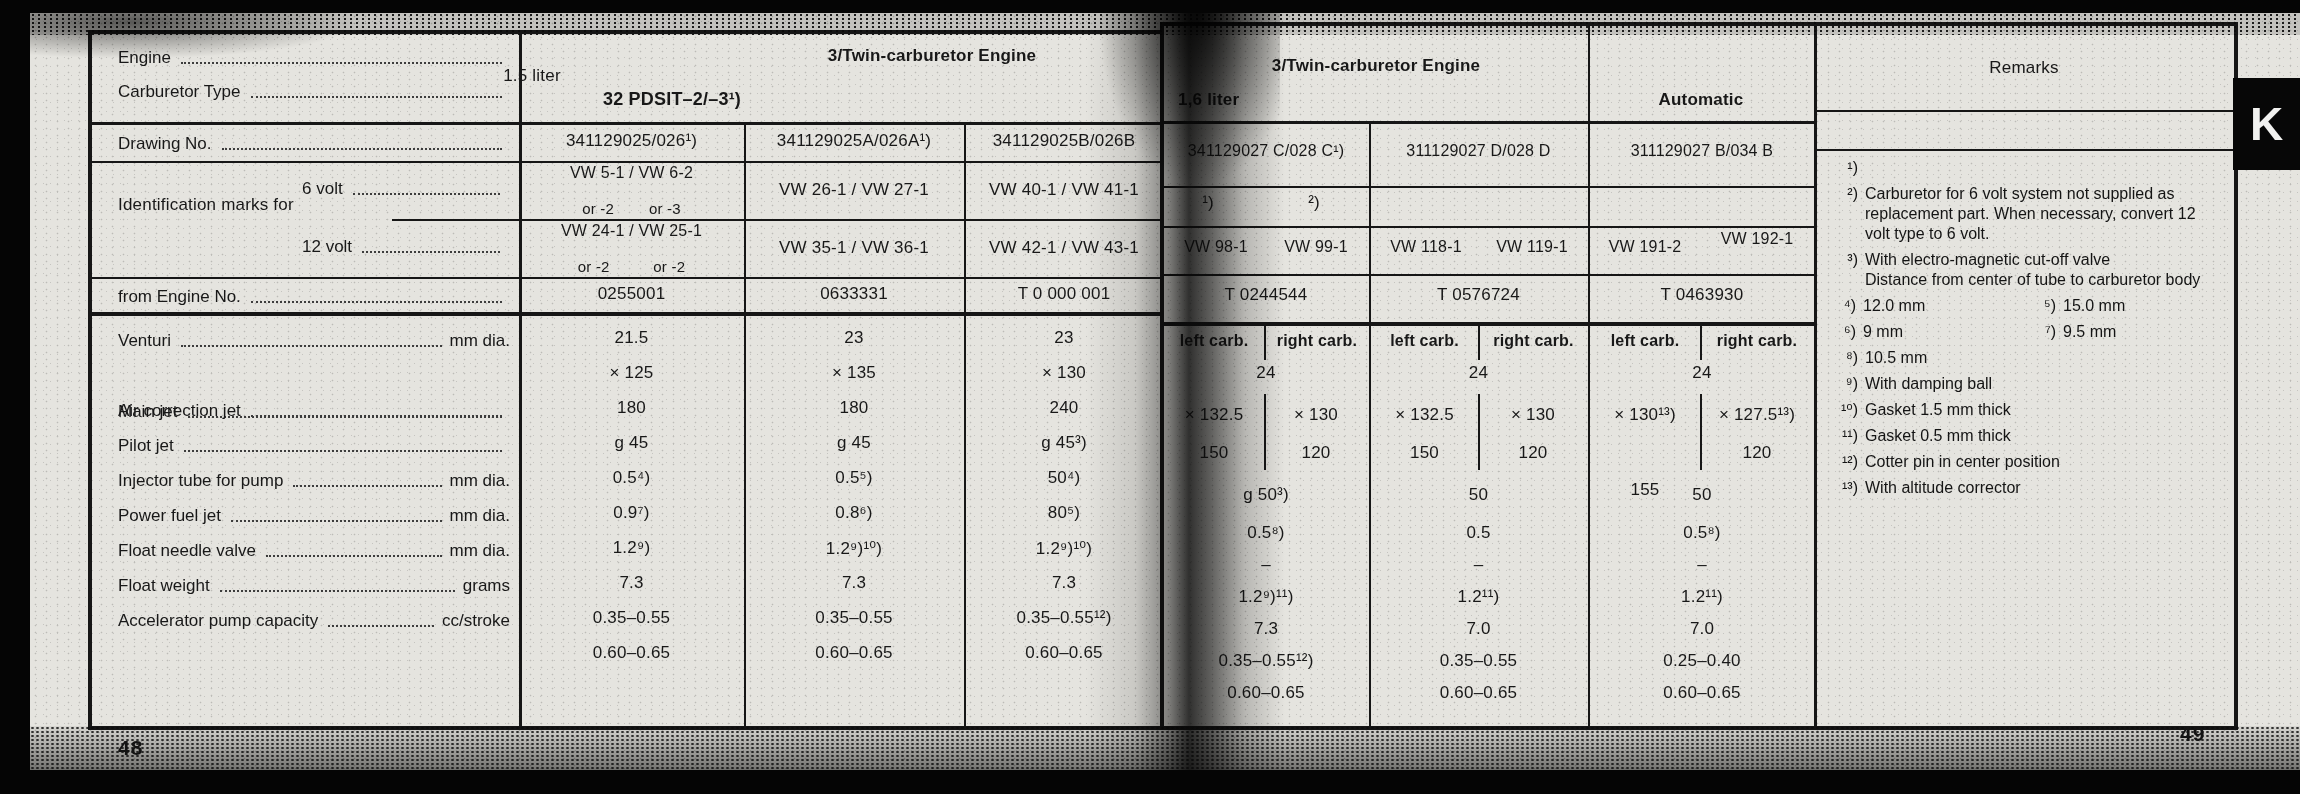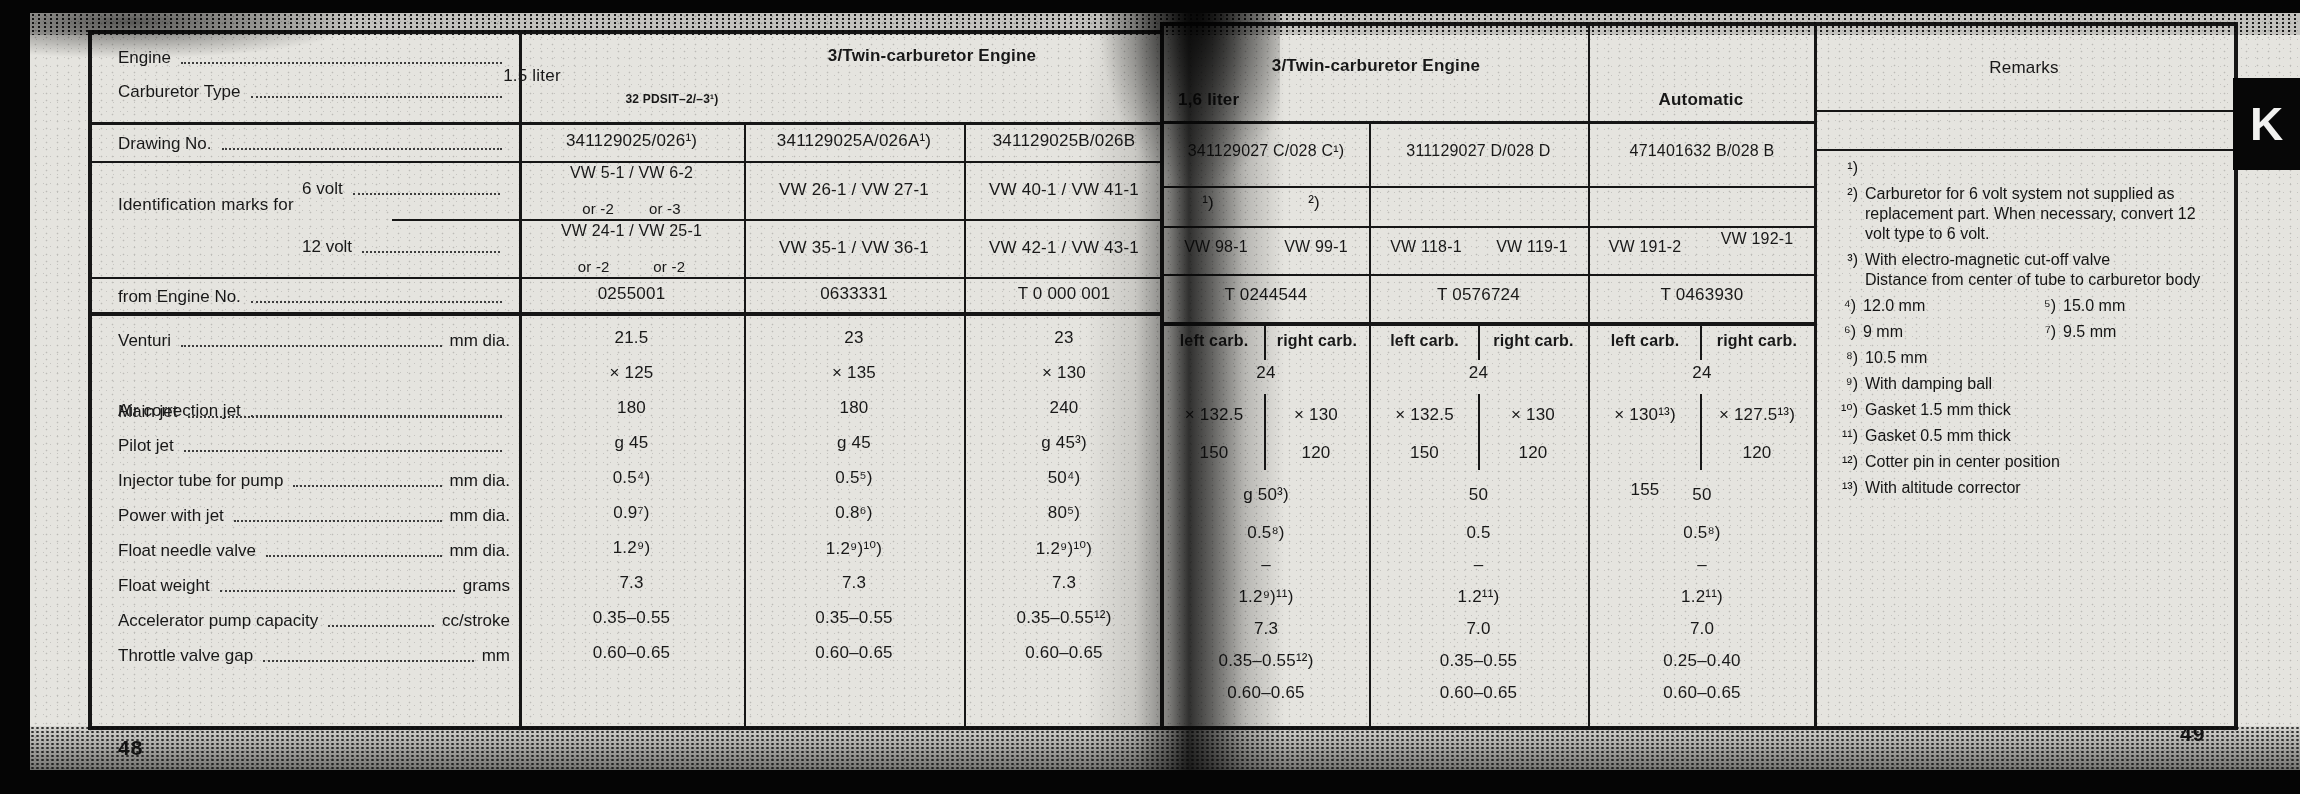--- a/index.html
+++ b/index.html
@@ -67,21 +67,21 @@
 
     <div class="lab" style="left:26px;top:8px;width:392px;height:26px;">
       <span>Engine</span>
       <span class="leader"></span>
     </div>
     <div class="lab" style="left:26px;top:42px;width:392px;height:26px;">
       <span>Carburetor Type</span>
       <span class="leader"></span>
     </div>
     <span class="cell" style="left:360px;top:30px;width:160px;height:24px;">1.5 liter</span>
-    <span class="cell bold" style="left:430px;top:52px;width:300px;height:26px;font-size:12px;">32 PDSIT–2/–3¹)</span>
+    <span class="cell bold" style="left:430px;top:52px;width:300px;height:26px;font-size:18px;">32 PDSIT–2/–3¹)</span>
     <span class="cell bold" style="left:620px;top:10px;width:440px;height:24px;">3/Twin-carburetor Engine</span>
 
     <div class="lab" style="left:26px;top:94px;width:392px;height:26px;">
       <span>Drawing No.</span>
       <span class="leader"></span>
     </div>
     <span class="cell" style="left:437px;top:94px;width:205px;height:26px;">341129025/026¹)</span>
     <span class="cell" style="left:662px;top:94px;width:200px;height:26px;">341129025A/026A¹)</span>
     <span class="cell" style="left:882px;top:94px;width:180px;height:26px;">341129025B/026B</span>
 
@@ -134,43 +134,38 @@
         <span>Pilot jet</span>
         <span class="leader"></span>
         <span class="unit"></span>
       </div>
     <div class="lab" style="left:26px;top:431px;width:392px;height:26px;">
         <span>Injector tube for pump</span>
         <span class="leader"></span>
         <span class="unit">mm dia.</span>
       </div>
     <div class="lab" style="left:26px;top:466px;width:392px;height:26px;">
-        <span>Power with jet</span>
+        <span>Power fuel jet</span>
         <span class="leader"></span>
         <span class="unit">mm dia.</span>
       </div>
     <div class="lab" style="left:26px;top:501px;width:392px;height:26px;">
         <span>Float needle valve</span>
         <span class="leader"></span>
         <span class="unit">mm dia.</span>
       </div>
     <div class="lab" style="left:26px;top:571px;width:392px;height:26px;">
         <span>Accelerator pump capacity</span>
         <span class="leader"></span>
         <span class="unit">cc/stroke</span>
       </div>
     <div class="lab" style="left:26px;top:536px;width:392px;height:26px;">
         <span>Float weight</span>
         <span class="leader"></span>
         <span class="unit">grams</span>
-      </div>
-    <div class="lab" style="left:26px;top:606px;width:392px;height:26px;">
-        <span>Throttle valve gap</span>
-        <span class="leader"></span>
-        <span class="unit">mm</span>
       </div>
 
     <span class="cell" style="left:437px;top:291px;width:205px;height:26px;">21.5</span>
     <span class="cell" style="left:662px;top:291px;width:200px;height:26px;">23</span>
     <span class="cell" style="left:882px;top:291px;width:180px;height:26px;">23</span>
     <span class="cell" style="left:437px;top:326px;width:205px;height:26px;">× 125</span>
     <span class="cell" style="left:662px;top:326px;width:200px;height:26px;">× 135</span>
     <span class="cell" style="left:882px;top:326px;width:180px;height:26px;">× 130</span>
     <span class="cell" style="left:437px;top:361px;width:205px;height:26px;">180</span>
     <span class="cell" style="left:662px;top:361px;width:200px;height:26px;">180</span>
@@ -218,21 +213,21 @@
     <div class="vline" style="left:314px;top:368px;width:2px;height:76px;"></div>
     <div class="vline" style="left:536px;top:368px;width:2px;height:76px;"></div>
 
     <span class="cell bold" style="left:0;top:28px;width:424px;height:24px;">3/Twin-carburetor Engine</span>
     <span class="cell bold" style="left:14px;top:62px;width:160px;height:24px;justify-content:flex-start;">1,6 liter</span>
     <span class="cell bold" style="left:424px;top:62px;width:226px;height:24px;">Automatic</span>
     <span class="cell" style="left:650px;top:30px;width:420px;height:24px;">Remarks</span>
 
     <span class="cell" style="left:4px;top:112px;width:196px;height:26px;font-size:16px;">341129027 C/028 C¹)</span>
     <span class="cell" style="left:211px;top:112px;width:207px;height:26px;font-size:16px;">311129027 D/028 D</span>
-    <span class="cell" style="left:430px;top:112px;width:216px;height:26px;font-size:16px;">471401632 B/028 B</span>
+    <span class="cell" style="left:430px;top:112px;width:216px;height:26px;font-size:16px;">311129027 B/034 B</span>
 
     <span class="cell" style="left:24px;top:164px;width:40px;height:26px;">¹)</span>
     <span class="cell" style="left:130px;top:164px;width:40px;height:26px;">²)</span>
 
     <span class="cell" style="left:4px;top:208px;width:96px;height:26px;font-size:16px;">VW 98-1</span>
     <span class="cell" style="left:104px;top:208px;width:96px;height:26px;font-size:16px;">VW 99-1</span>
     <span class="cell" style="left:211px;top:208px;width:102px;height:26px;font-size:16px;">VW 118-1</span>
     <span class="cell" style="left:317px;top:208px;width:102px;height:26px;font-size:16px;">VW 119-1</span>
     <span class="cell" style="left:428px;top:208px;width:106px;height:26px;font-size:16px;">VW 191-2</span>
     <span class="cell" style="left:540px;top:200px;width:106px;height:26px;font-size:16px;">VW 192-1</span>

